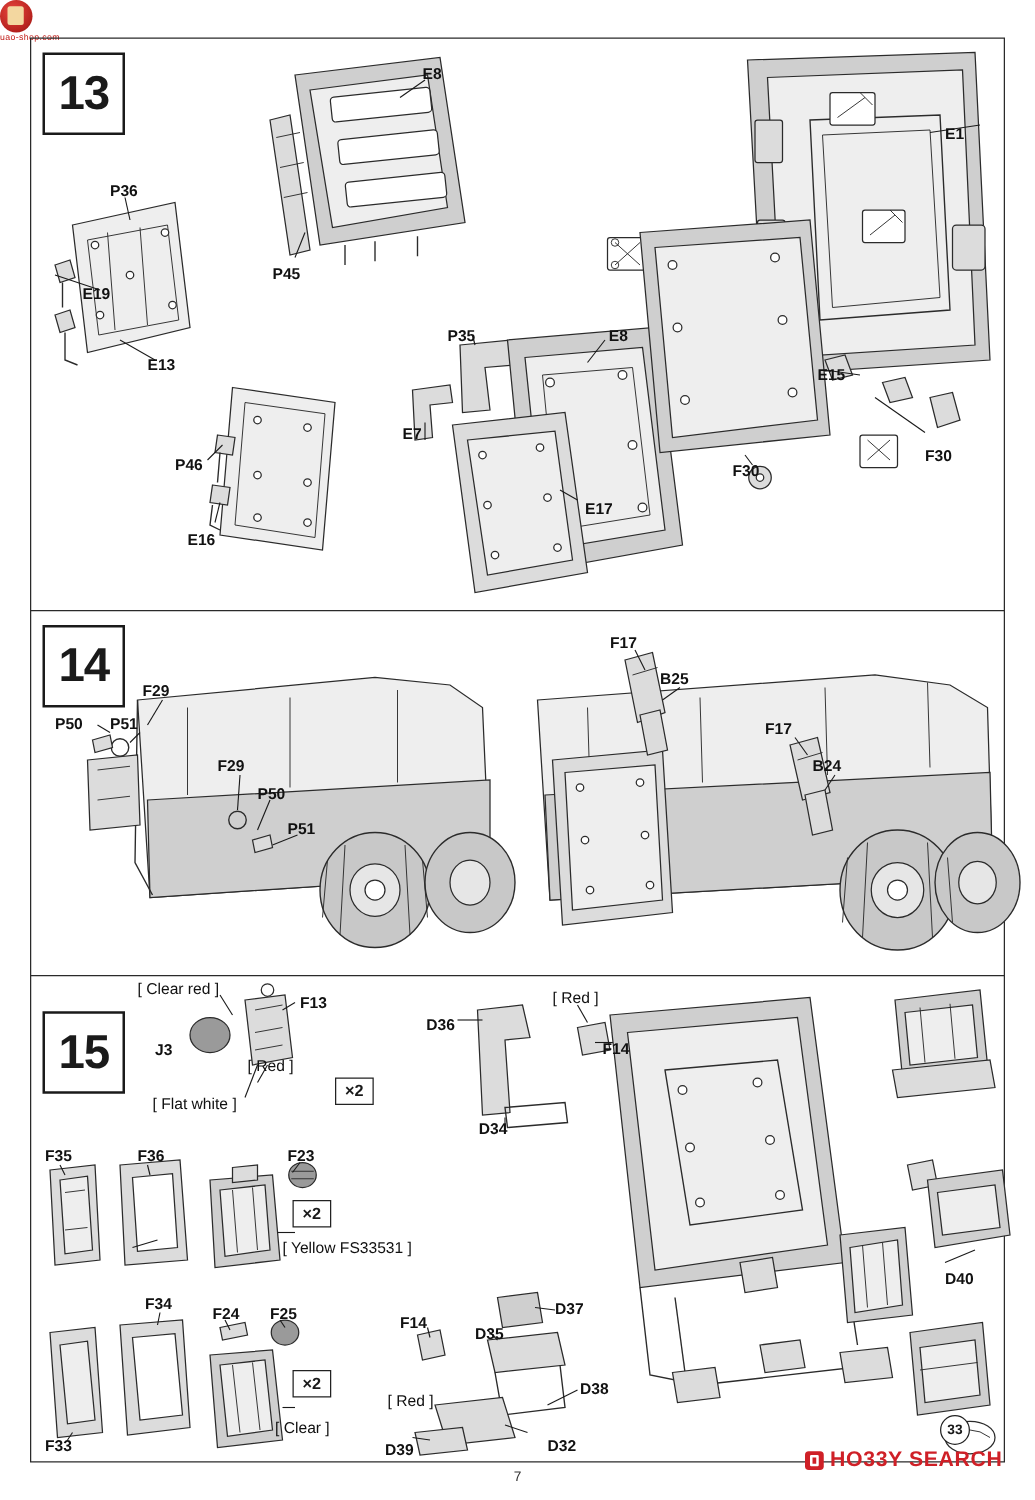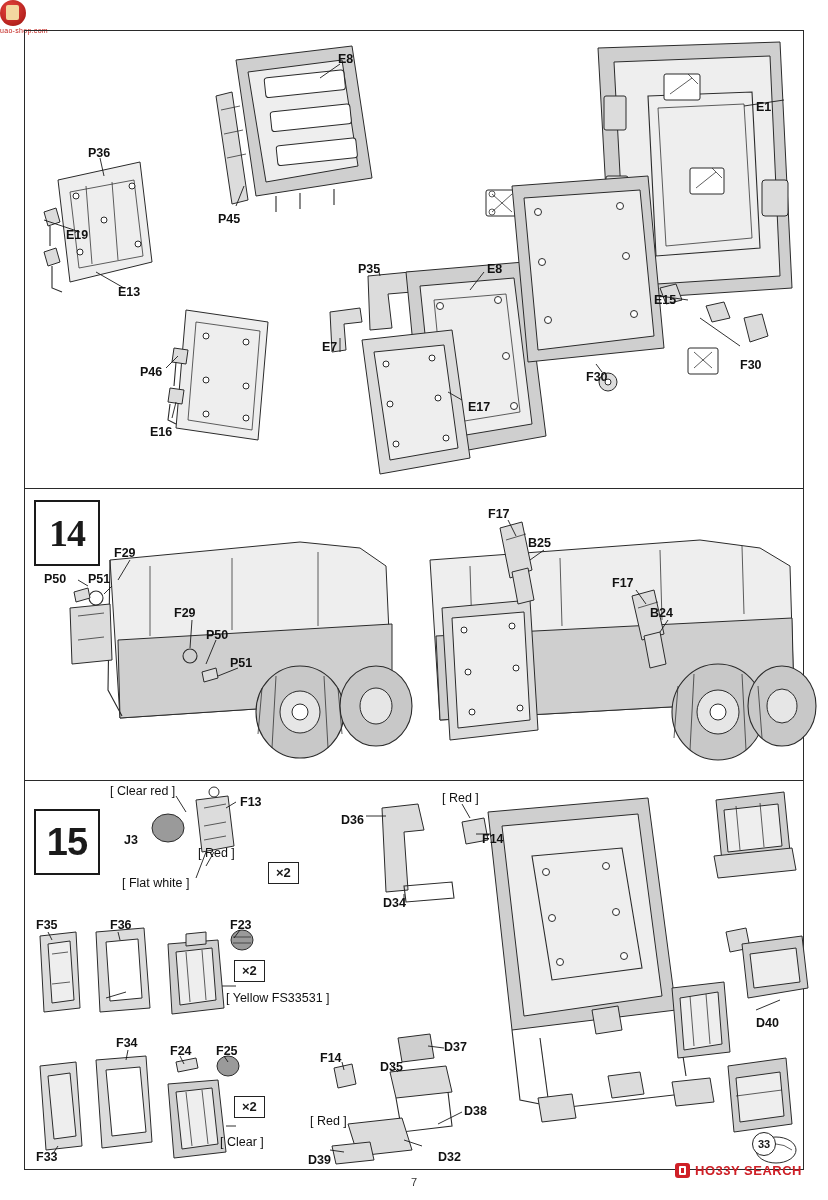--- a/index.html
+++ b/index.html
@@ -54,21 +54,21 @@
   .stepbox{
     position:absolute;width:62px;height:62px;
     border:2px solid #1a1a1a;
     display:flex;align-items:center;justify-content:center;
     font-size:38px;font-weight:bold;
     font-family:"Liberation Sans", sans-serif;
     letter-spacing:-1px;
     background:#fff;
   }
   .step-13{left:34px;top:42px;}
-  .step-14{left:34px;top:500px;font-family:Liberation Serif, serif;}
+  .step-14{left:34px;top:500px;}
   .step-15{left:34px;top:792px;margin-top:17px;}
 
   
   .lbl{
     position:absolute;font-size:12.5px;font-weight:bold;
     font-family:"Liberation Sans", sans-serif;
     color:#111;white-space:nowrap;
   }
   .paint{
     position:absolute;font-size:12.5px;
@@ -92,21 +92,21 @@
   }
   .fb-mark{
     width:15px;height:15px;border-radius:3px;background:#cf2027;
     display:inline-block;position:relative;
   }
   .fb-mark::after{
     content:"";position:absolute;left:4px;top:3px;width:7px;height:9px;
     border:2px solid #fff;border-radius:1px;box-sizing:border-box;
   }
   .fb-text{
-    font-size:13px;font-weight:bold;color:#cf2027;
+    font-size:17px;font-weight:bold;color:#cf2027;
     letter-spacing:.5px;font-family:"Liberation Sans", sans-serif;
   }
   .circle-num{
     position:absolute;width:22px;height:22px;border-radius:50%;
     border:1.3px solid #222;display:flex;align-items:center;justify-content:center;
     font-size:11px;font-weight:bold;background:#fff;
     font-family:"Liberation Sans", sans-serif;
   }
   
   svg.art{position:absolute;left:0;top:0;width:828px;height:1200px;pointer-events:none;}
@@ -445,20 +445,21 @@
       <path class="filll" d="M736 1078 L780 1072 L784 1116 L740 1122 Z"></path>
       <path class="ln-t" d="M736 1096 L782 1090"></path>
 
       <ellipse class="fillw" cx="776" cy="1150" rx="20" ry="13"></ellipse>
       <path class="ln-t" d="M760 1150 Q776 1138 792 1150"></path>
       <path class="lead" d="M756 1010 L780 1000"></path>
       <path class="lead" d="M754 1140 L762 1146"></path>
     </g>
   </svg>
 
+  <div class="stepbox step-13">13</div>
   <div class="stepbox step-14">14</div>
   <div class="stepbox step-15">15</div>
 
   <div class="lbl" style="left:88px;top:146px">P36</div>
   <div class="lbl" style="left:66px;top:228px">E19</div>
   <div class="lbl" style="left:118px;top:285px">E13</div>
   <div class="lbl" style="left:218px;top:212px">P45</div>
   <div class="lbl" style="left:338px;top:52px">E8</div>
   <div class="lbl" style="left:140px;top:365px">P46</div>
   <div class="lbl" style="left:150px;top:425px">E16</div>

